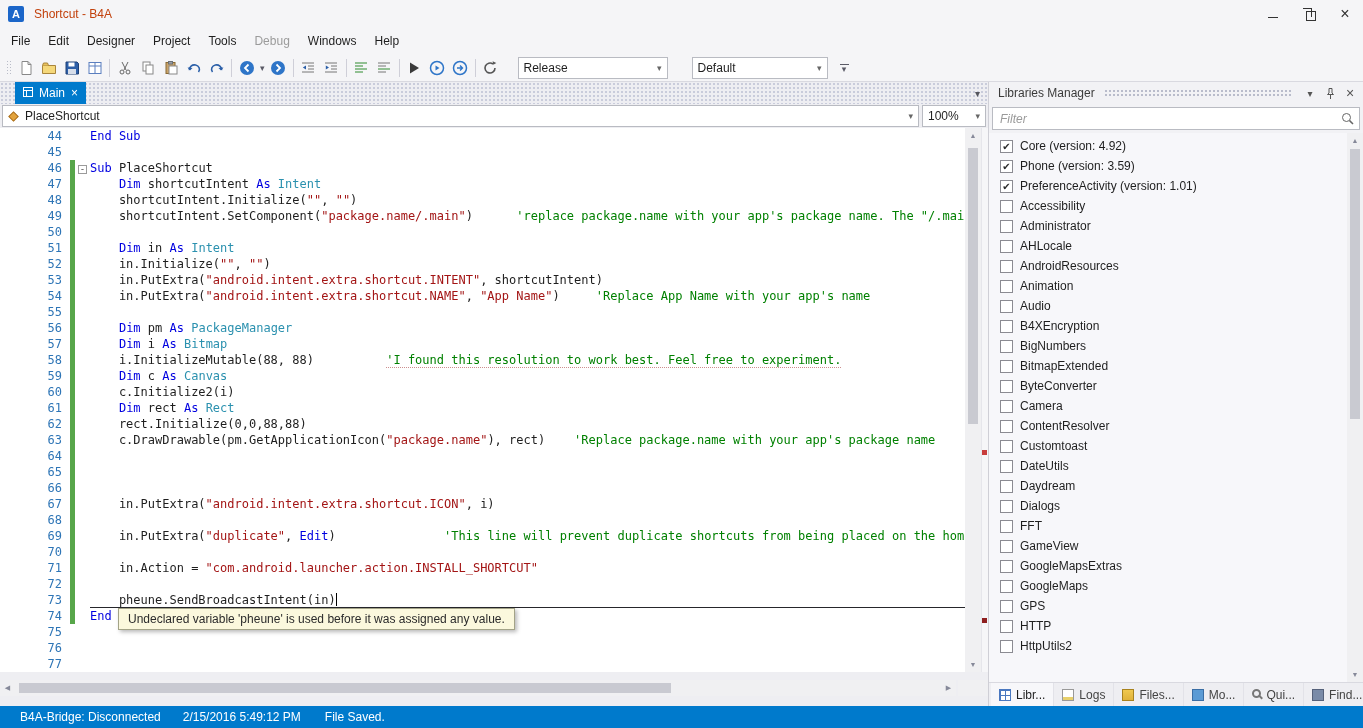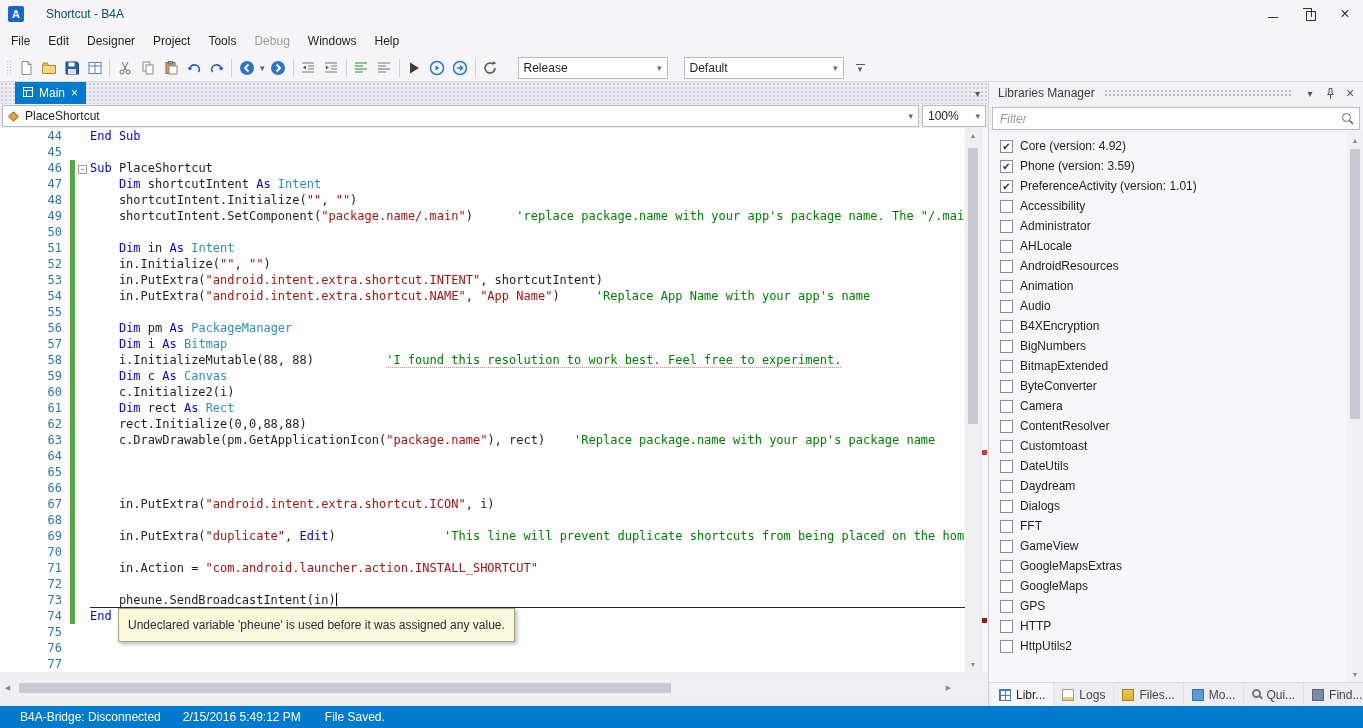--- a/index.html
+++ b/index.html
@@ -4,21 +4,21 @@
 <style>
   *{box-sizing:border-box;margin:0;padding:0}
   html,body{width:1363px;height:728px;overflow:hidden}
   body{font-family:"Liberation Sans",sans-serif;font-size:12px;color:#1e1e1e}
   .win{width:1363px;height:728px;display:flex;flex-direction:column;background:#EEEEF2}
 
   
   .titlebar{height:28px;background:#F5F5F7;display:flex;align-items:center;padding-left:8px}
   .logo{width:16px;height:16px;background:#1B66C9;color:#fff;font-weight:bold;font-size:11px;
         display:flex;align-items:center;justify-content:center;border-radius:2px}
-  .title{margin-left:22px;color:#0c4a6e}
+  .title{margin-left:10px;color:#c2410c}
   .wbtns{margin-left:auto;display:flex;height:100%}
   .wbtn{width:36px;height:100%;display:flex;align-items:center;justify-content:center;color:#333}
   .wmin::after{content:"";width:10px;border-bottom:1px solid #333;margin-top:6px}
   .wrest{position:relative}
   .wrest::before{content:"";position:absolute;width:8px;height:8px;border:1px solid #333;left:15px;top:11px;background:#F5F5F7}
   .wrest::after{content:"";position:absolute;width:8px;height:8px;border:1px solid #333;left:12px;top:8px;
                border-bottom:none;border-left:none}
   .wclose::after{content:"×";font-size:16px;line-height:10px}
 
   
@@ -29,21 +29,21 @@
   
   .toolbar{height:28px;background:#F5F5F7;border-bottom:1px solid #D9D9E0;display:flex;align-items:center;padding-left:3px}
   .grip{width:5px;height:16px;margin:0 3px;background-image:radial-gradient(#B9BCC8 1px,transparent 1px);background-size:3px 3px}
   .tbi{width:23px;height:23px;display:flex;align-items:center;justify-content:center}
   .tbsep{width:1px;height:18px;background:#CFCFD8;margin:0 3px}
   .tb-caret{color:#5a5a66;font-size:9px;padding:0 2px}
   .combo{height:22px;background:#fff;border:1px solid #B9BBC2;display:flex;align-items:center;padding:0 5px;color:#1e1e1e}
   .combo-caret{margin-left:auto;color:#666;font-size:9px;padding-left:6px}
   .combo-caret::after{content:"▾"}
   .tb-combo-release{width:150px;margin-left:16px}
-  .tb-combo-default{width:160px;margin-left:16px}
+  .tb-combo-default{width:136px;margin-left:24px}
   .tb-overflow{margin-left:12px;color:#5a5a66;font-size:9px;display:flex;flex-direction:column;align-items:center;line-height:5px}
   .tb-overflow::before{content:"";width:9px;border-top:1px solid #5a5a66;margin-bottom:2px}
   .tb-overflow::after{content:"▾"}
 
   
   .content{flex:1;display:flex;min-height:0}
   .editor-col{width:988px;display:flex;flex-direction:column}
 
   .tabstrip{height:22px;display:flex;align-items:flex-end;background-color:#EEEEF2;padding-left:15px;
             background-image:radial-gradient(#C9CCDB 1px,transparent 1px);background-size:4px 4px}
@@ -72,21 +72,21 @@
   .foldbox::after{content:"-"}
   .codetxt{flex:1;white-space:pre;min-width:0}
   .cl.rule .codetxt{box-shadow:inset 0 -1px #26262b}
   .tk.pln{color:#1e1e1e}
   .tk.kw{color:#0000E0}
   .tk.typ{color:#2B91AF}
   .tk.str{color:#A31515}
   .tk.com{color:#008000}
   .tk.sp{border-bottom:1px dotted #CC8E8E}
   .caret{display:inline-block;width:1px;height:13px;background:#000;vertical-align:-2px}
-  .tooltip{position:absolute;left:118px;top:480px;height:34px;display:flex;align-items:center;padding:0 9px;
+  .tooltip{position:absolute;left:118px;top:480px;height:22px;display:flex;align-items:center;padding:0 9px;
            background:#FBF8DD;border:1px solid #A3A387;color:#2b2b2b;white-space:nowrap;
            box-shadow:2px 2px 4px rgba(0,0,0,.28);font-family:"Liberation Sans",sans-serif}
 
   
   .vscroll{width:16px;background:#F0F0F2;display:flex;flex-direction:column}
   .sb-arrow{height:15px;flex:none;display:flex;align-items:center;justify-content:center;color:#868999;font-size:7px}
   .sb-arrow.up::after{content:"▲"}
   .sb-arrow.down::after{content:"▼"}
   .sb-arrow.left{width:15px;height:100%}
   .sb-arrow.left::after{content:"◀"}

